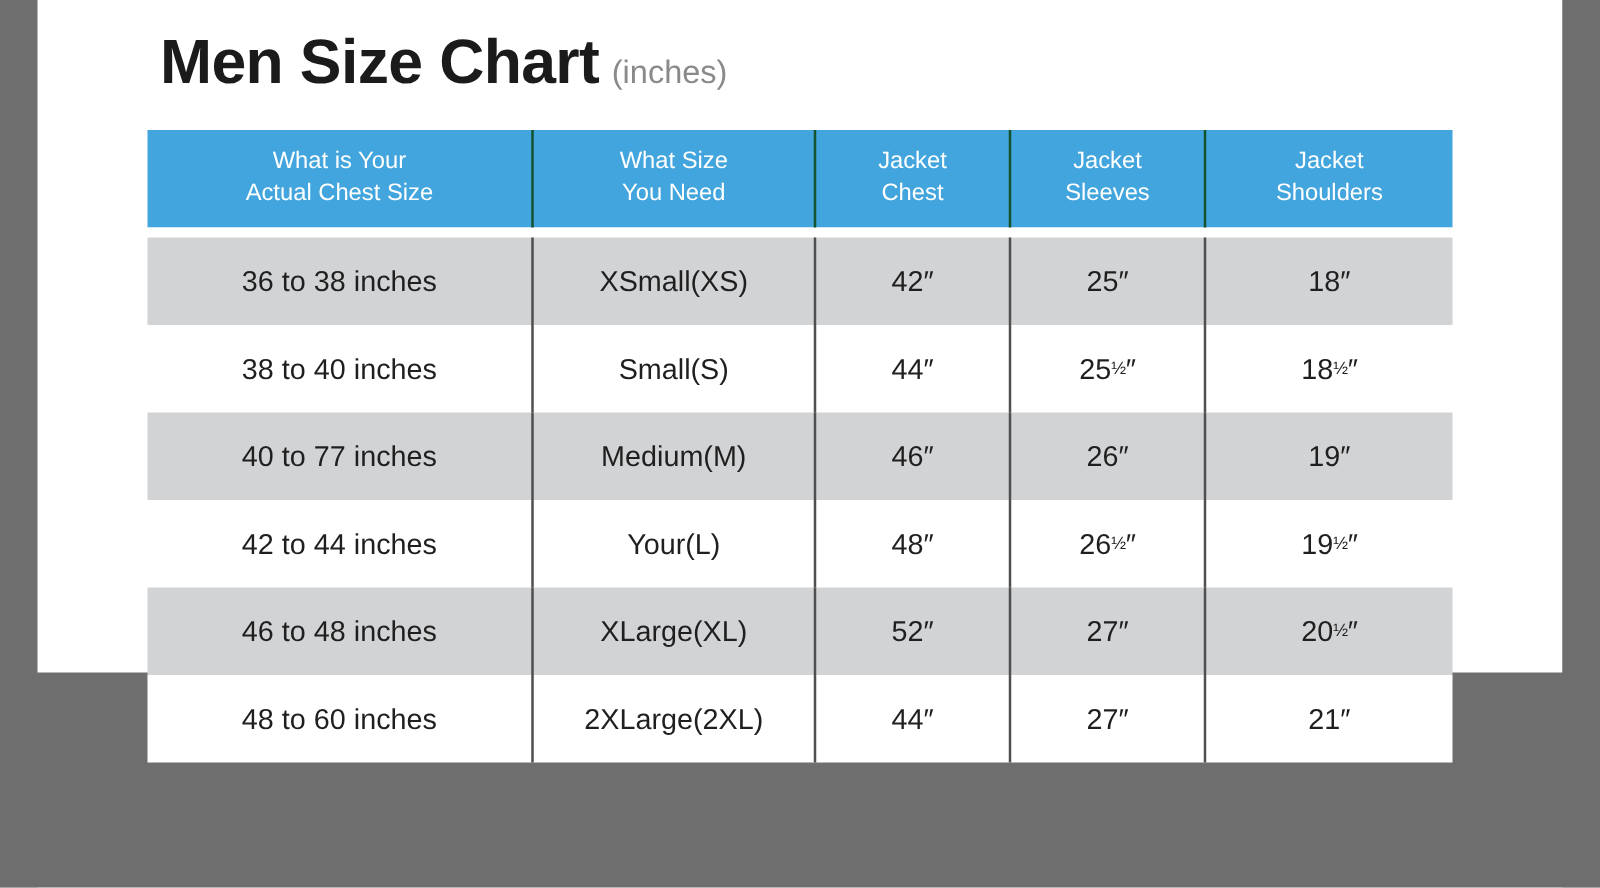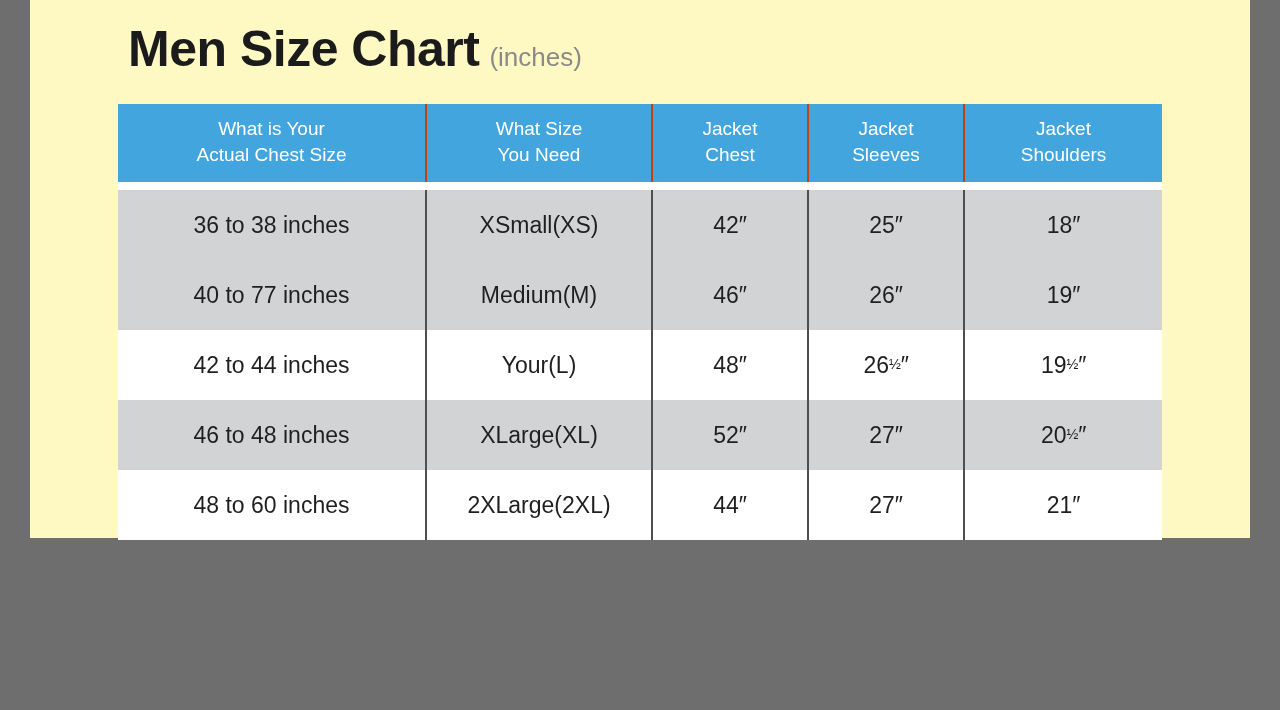--- a/index.html
+++ b/index.html
@@ -16,21 +16,21 @@
     position: relative;
   }
 
   
   #page-canvas {
     position: absolute;
     left: 30px;
     top: 0;
     width: 1220px;
     height: 538px;
-    background: #fef9c3;
+    background: #ffffff;
   }
 
   #frame-left, #frame-right {
     position: absolute;
     top: 0;
     height: 710px;
     background: #6e6e6e;
   }
   #frame-left  { left: 0;    width: 30px; }
   #frame-right { left: 1250px; width: 30px; }
@@ -74,21 +74,21 @@
   #size-table col.c4 { width: 198px; }
 
   #size-table thead th {
     background: #42a5dd;
     color: #ffffff;
     font-size: 19px;
     font-weight: 400;
     line-height: 1.38;
     text-align: center;
     padding: 12px 4px 14px;
-    border-left: 2px solid #c2410c;
+    border-left: 2px solid #14532d;
     white-space: pre-line;
   }
   #size-table thead th:first-child { border-left: none; }
 
   #size-table tbody td {
     height: 70px;
     text-align: center;
     vertical-align: middle;
     font-size: 23px;
     font-weight: 400;
@@ -158,20 +158,27 @@
           <td></td>
           <td></td>
         </tr>
         <tr class="shade">
           <td>36 to 38 inches</td>
           <td>XSmall(XS)</td>
           <td>42″</td>
           <td>25″</td>
           <td>18″</td>
         </tr>
+        <tr class="plain">
+          <td>38 to 40 inches</td>
+          <td>Small(S)</td>
+          <td>44″</td>
+          <td>25<span class="frac">½</span><span class="prime">″</span></td>
+          <td>18<span class="frac">½</span><span class="prime">″</span></td>
+        </tr>
         <tr class="shade">
           <td>40 to 77 inches</td>
           <td>Medium(M)</td>
           <td>46″</td>
           <td>26″</td>
           <td>19″</td>
         </tr>
         <tr class="plain">
           <td>42 to 44 inches</td>
           <td>Your(L)</td>

